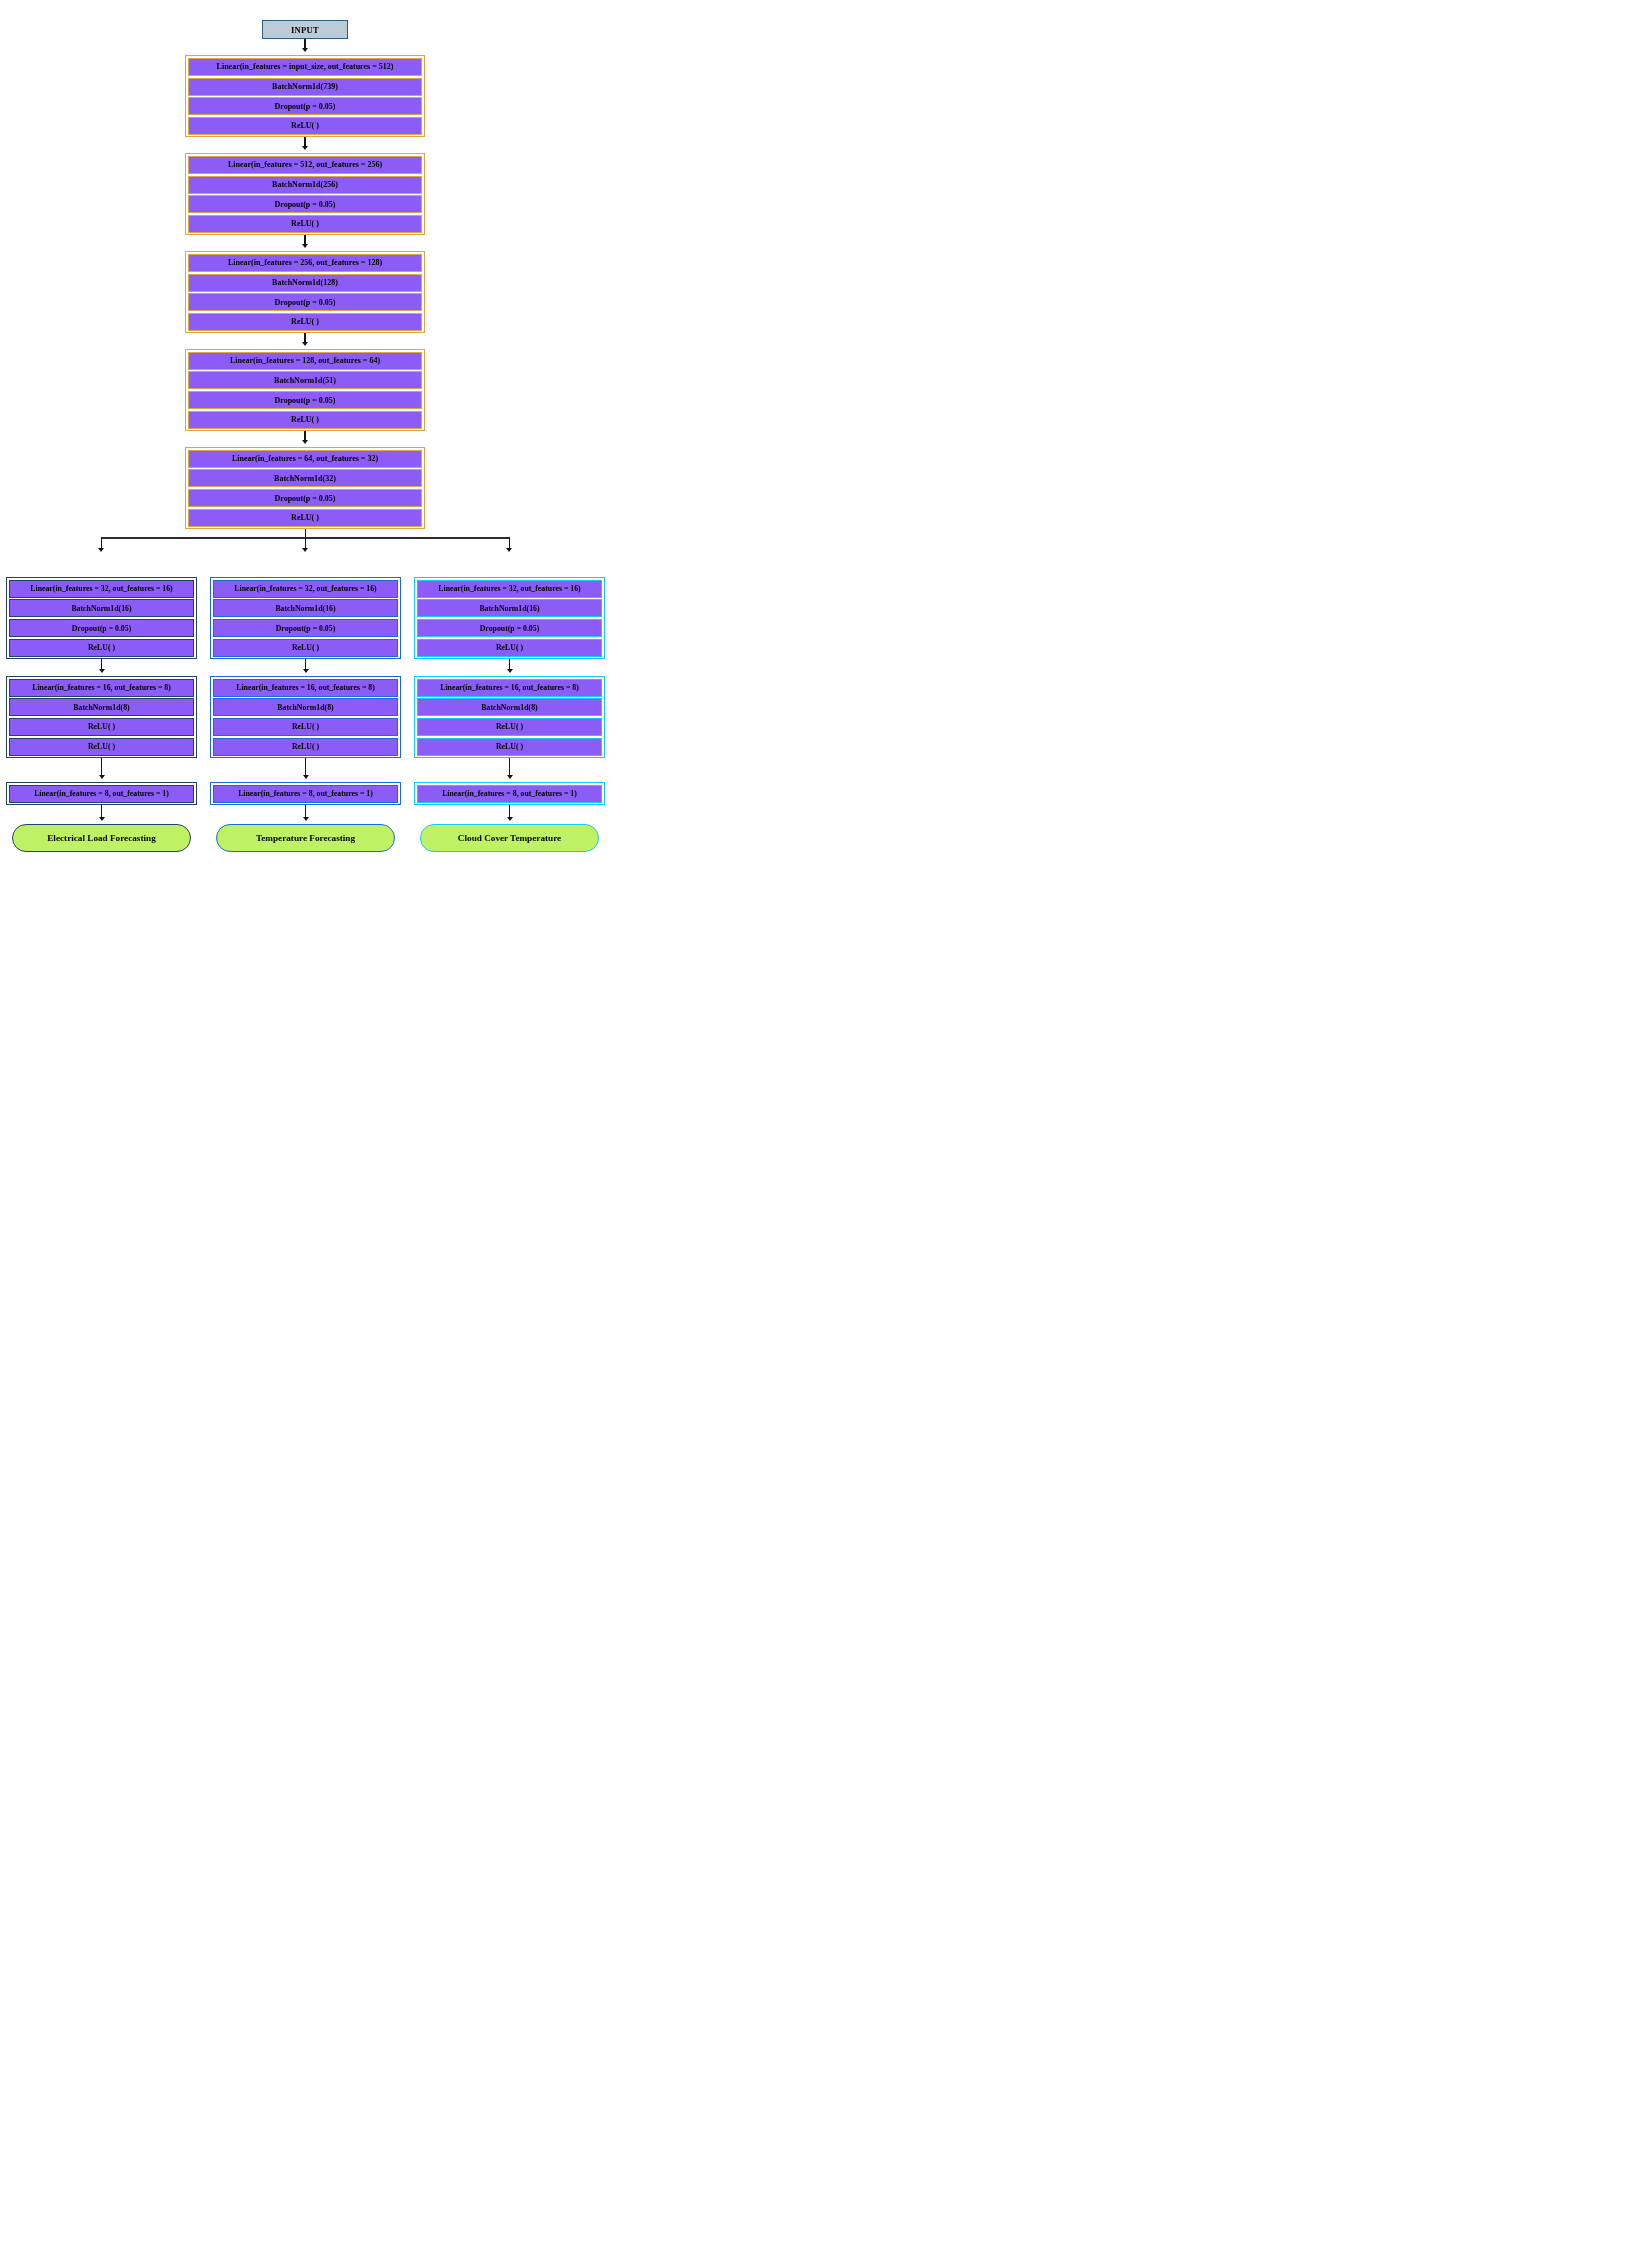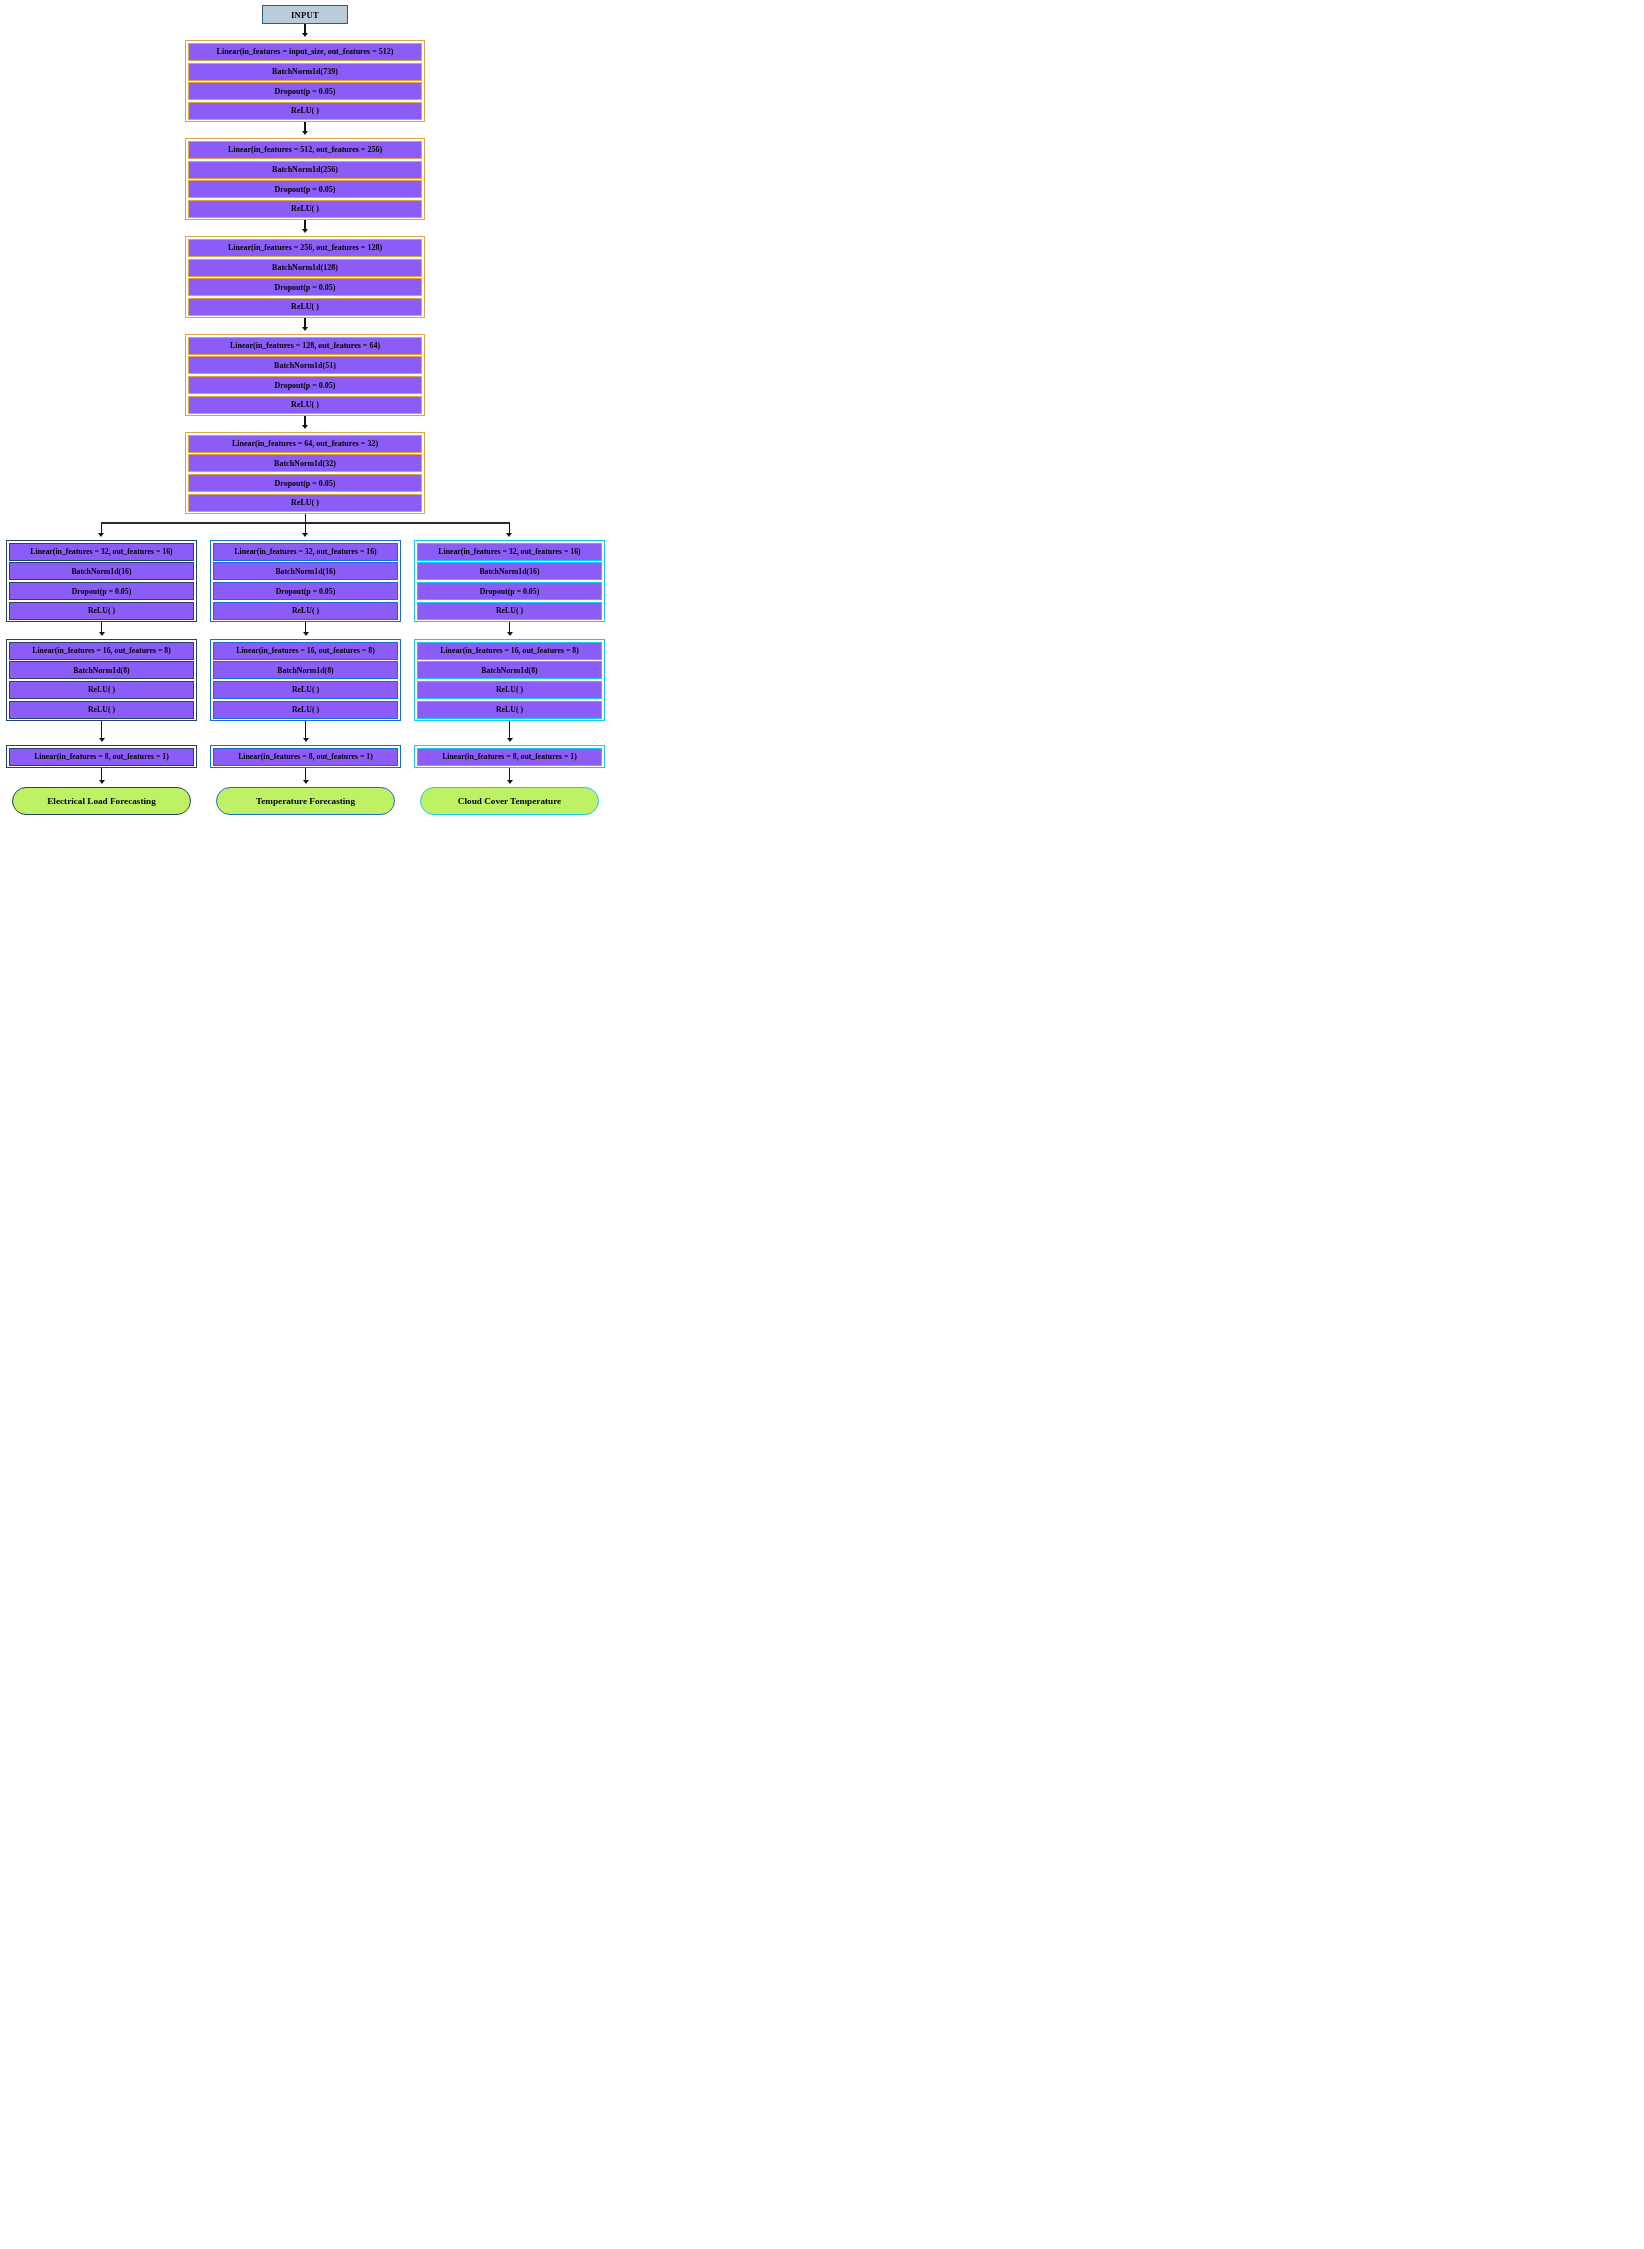--- a/index.html
+++ b/index.html
@@ -3,21 +3,21 @@
 <meta charset="utf-8">
 <style>
   html,body{margin:0;padding:0;background:#ffffff;}
   .page{
     width:608px;
     min-height:829px;
     background:#ffffff;
     position:relative;
     font-family:"Liberation Serif", serif;
     color:#000;
-    padding-top:5px;
+    padding-top:20px;
     padding-bottom:7.5px;
     box-sizing:border-box;
   }
   
   .theme-orange{--c:#DDA546;}
   .theme-navy{--c:#204366;}
   .theme-blue{--c:#1A6AD3;}
   .theme-cyan{--c:#18C9F2;}
 
   
@@ -80,21 +80,21 @@
   .ja1{left:98px;} .ja2{left:302px;} .ja3{left:506px;}
 
   
   .branches{
     display:flex;gap:13px;
     padding-left:6px;
     align-items:flex-start;
   }
   .branch{
     width:191px;
-    display:flex;flex-direction:column;align-items:center;
+    display:flex;flex-direction:column;align-items:center;margin-top:22px;
   }
   .branch .row{font-size:7.8px;}
   .oval{
     width:179px;height:28px;
     border:1.6px solid var(--c);
     border-radius:538px;
     background:#bef264;
     display:flex;align-items:center;justify-content:center;
     font-weight:bold;font-size:9.2px;
     box-sizing:border-box;

